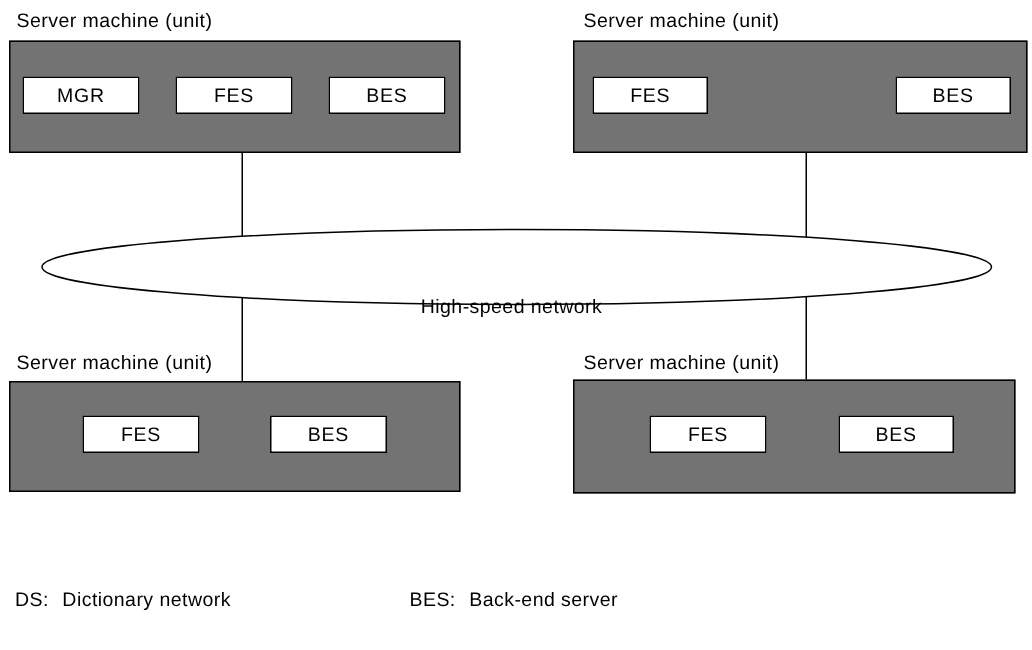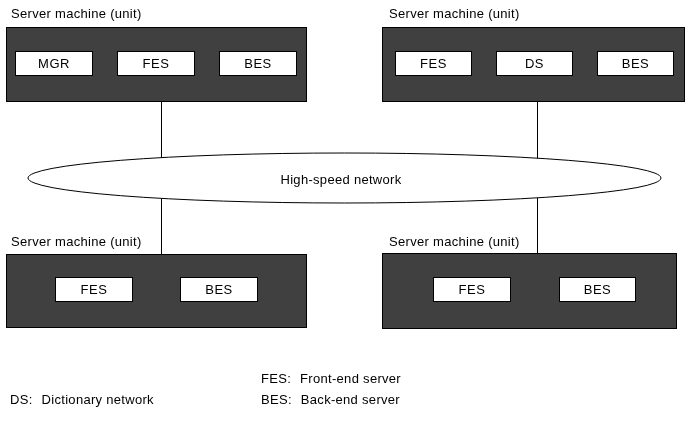--- a/index.html
+++ b/index.html
@@ -24,38 +24,39 @@
   }
   .unit-label {
     position: absolute;
     white-space: nowrap;
     letter-spacing: 0.3px;
     text-align: right;
   }
   .unit-box {
     position: absolute;
     border: 1px solid #000000;
-    background: #404040;
+    background: #737373;
     box-sizing: border-box;
   }
   .server-box {
     position: absolute;
     border: 1px solid #000000;
     background: #ffffff;
     box-sizing: border-box;
     display: flex;
     align-items: center;
     justify-content: center;
     letter-spacing: 0.5px;
   }
   .network-label {
     position: absolute;
     transform: translate(-50%, -50%);
     white-space: nowrap;
     letter-spacing: 0.3px;
+    margin-top: 25px;
   }
   .legend-line {
     position: absolute;
     white-space: nowrap;
     letter-spacing: 0.3px;
   }
   .legend-desc {
     margin-left: 9px;
   }
 </style>
@@ -83,23 +84,20 @@
     <div class="server-box" style="left:212px; top:23px; width:78px; height:25px">
       <span>BES</span>
     </div>
   </div>
 
   <div class="unit-label" style="left:389px; top:6px">Server machine (unit)</div>
   <div class="unit-box" style="left:382px; top:27px; width:303px; height:75px">
     <div class="server-box" style="left:12px; top:23px; width:77px; height:25px">
       <span>FES</span>
     </div>
-    <div class="server-box" style="left:113px; top:23px; width:77px; height:25px">
-      <span>DS</span>
-    </div>
     <div class="server-box" style="left:214px; top:23px; width:77px; height:25px">
       <span>BES</span>
     </div>
   </div>
 
   <div class="unit-label" style="left:11px; top:234px">Server machine (unit)</div>
   <div class="unit-box" style="left:6px; top:254px; width:301px; height:74px">
     <div class="server-box" style="left:48px; top:22px; width:78px; height:25px">
       <span>FES</span>
     </div>
@@ -114,20 +112,17 @@
       <span>FES</span>
     </div>
     <div class="server-box" style="left:176px; top:23px; width:77px; height:25px">
       <span>BES</span>
     </div>
   </div>
 
   <div class="legend-line" style="left:10px; top:392px">
     <span>DS:</span><span class="legend-desc">Dictionary network</span>
   </div>
-  <div class="legend-line" style="left:261px; top:371px">
-    <span>FES:</span><span class="legend-desc">Front-end server</span>
-  </div>
-  <div class="legend-line" style="left:261px; top:392px">
+  <div class="legend-line" style="left:273px; top:392px">
     <span>BES:</span><span class="legend-desc">Back-end server</span>
   </div>
 
 </div>
 
 </body></html>

